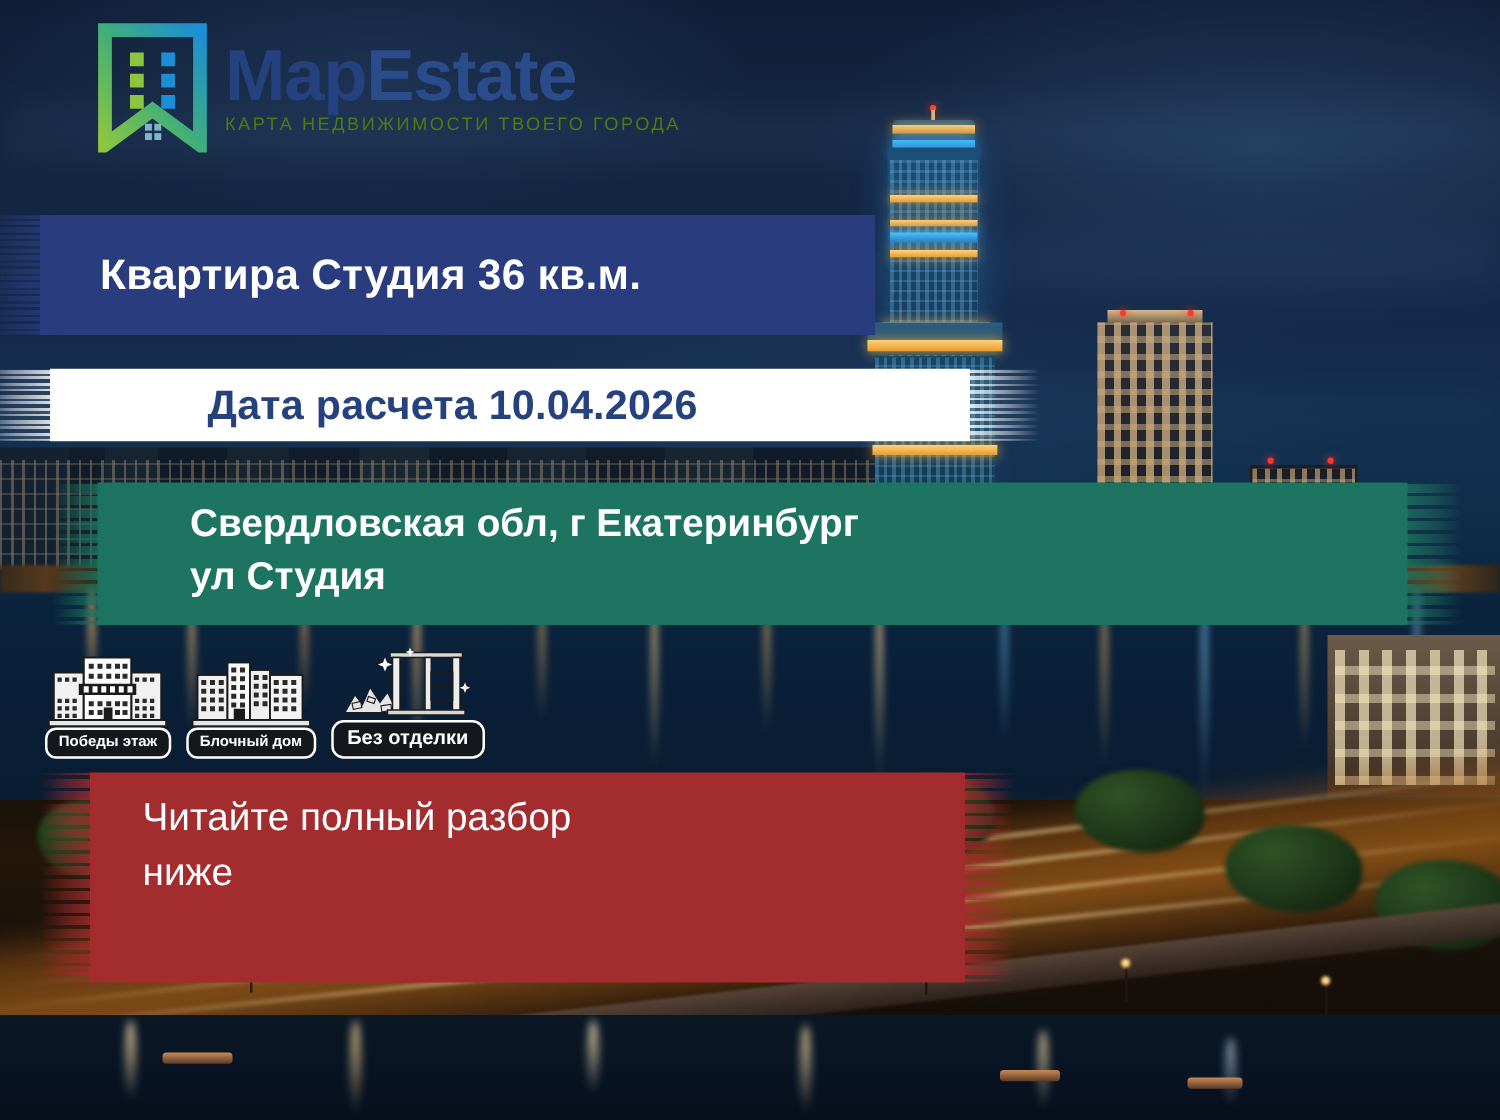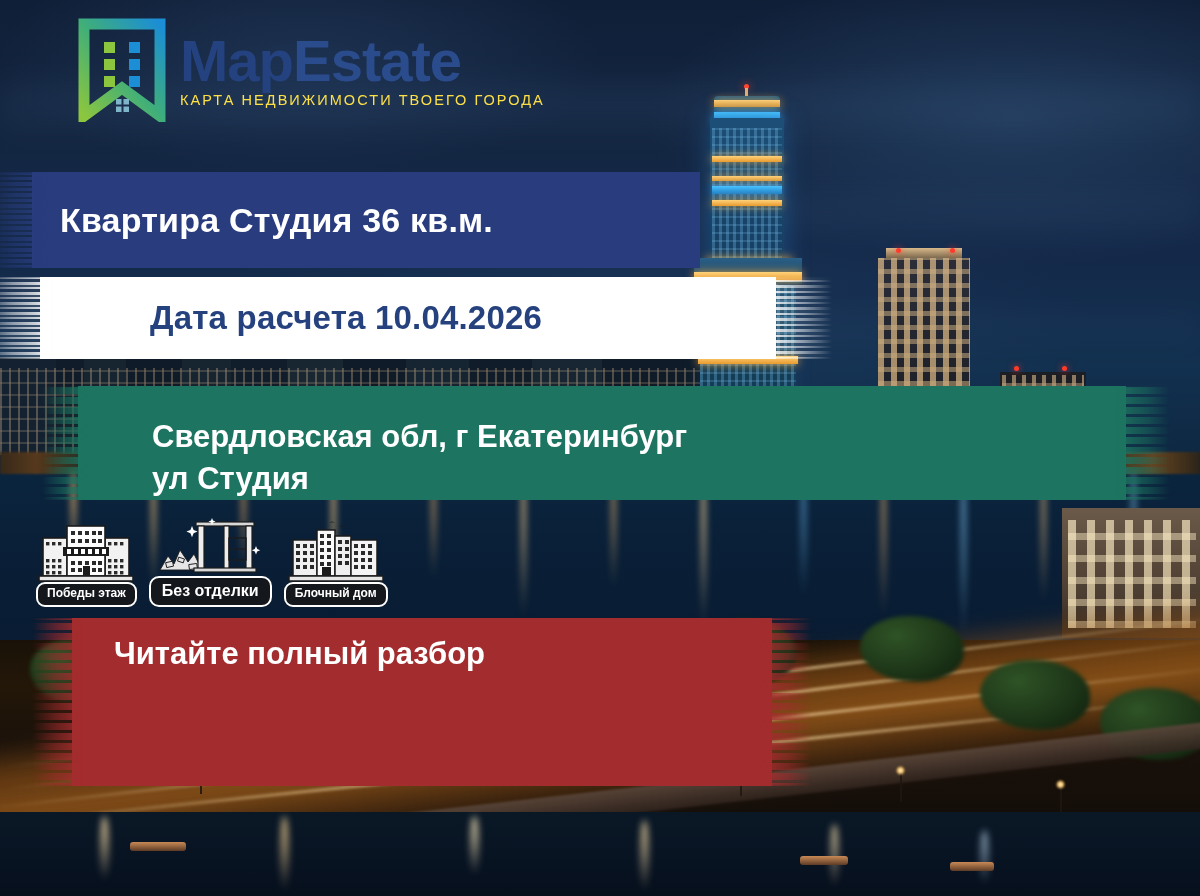--- a/index.html
+++ b/index.html
@@ -189,21 +189,21 @@
   
   .logo { position:absolute; left:30px; top:18px; display:flex; align-items:center; gap:14px; z-index:40;padding-left:48px; }
   .logo-mark { width:88px; height:104px; flex:0 0 auto; }
   .logo-text { display:flex; flex-direction:column; gap:2px; }
   .logo-word {
     font-size:58px; font-weight:700; letter-spacing:-1px; line-height:1;
     color:#24427f;
   }
   .logo-word .lw-light { color:#2b4c8c; }
   .logo-tagline {
-    font-size:14.5px; letter-spacing:2.05px; color:#fde047; font-weight:400;
+    font-size:14.5px; letter-spacing:2.05px; color:#4d7c0f; font-weight:400;
     white-space:nowrap;
   }
 
   
   .banner { position:absolute; display:flex; align-items:center; z-index:30; }
   .banner-text { position:relative; z-index:2; }
 
   
   .banner::before, .banner::after {
     content:""; position:absolute; top:0; bottom:0; width:62px; z-index:1;
@@ -217,27 +217,28 @@
   }
   .b-blue::before {
     left:-46px; width:62px;
     background:linear-gradient(90deg, rgba(40,60,126,0) 0%, rgba(40,60,126,.55) 45%, rgba(40,60,126,1) 100%);
     -webkit-mask-image:repeating-linear-gradient(0deg, #000 0 3px, rgba(0,0,0,.25) 3px 5px, #000 5px 9px, rgba(0,0,0,.12) 9px 11px);
             mask-image:repeating-linear-gradient(0deg, #000 0 3px, rgba(0,0,0,.25) 3px 5px, #000 5px 9px, rgba(0,0,0,.12) 9px 11px);
     filter:blur(1px);
   }
   .b-blue::after { display:none; }
   .b-blue .banner-text {
-    color:#ffffff; font-size:34px; font-weight:700; margin-left:28px; letter-spacing:.2px;
+    color:#ffffff; font-size:34px; font-weight:700; margin-left:48px; letter-spacing:.2px;
   }
 
   
   .b-white {
-    left:40px; top:277px; width:736px; height:82px;
+    left:40px; top:295px; width:736px; height:58px;
     background:#ffffff;
+    padding-left:16px;
   }
   .b-white::before {
     left:-58px; width:72px;
     background:linear-gradient(90deg, rgba(255,255,255,0) 0%, rgba(255,255,255,.5) 40%, rgba(255,255,255,1) 100%);
     -webkit-mask-image:repeating-linear-gradient(0deg, #000 0 2px, rgba(0,0,0,.2) 2px 4px, #000 4px 7px, rgba(0,0,0,.1) 7px 10px);
             mask-image:repeating-linear-gradient(0deg, #000 0 2px, rgba(0,0,0,.2) 2px 4px, #000 4px 7px, rgba(0,0,0,.1) 7px 10px);
     filter:blur(.8px);
   }
   .b-white::after {
     right:-56px; width:70px;
@@ -246,21 +247,21 @@
             mask-image:repeating-linear-gradient(0deg, #000 0 2px, rgba(0,0,0,.18) 2px 5px, #000 5px 8px, rgba(0,0,0,.1) 8px 11px);
     filter:blur(.9px);
   }
   .b-white .banner-text {
     color:#25417e; font-size:33px; font-weight:700; margin-left:110px; letter-spacing:.2px;
   }
 
   
   .b-green {
     left:78px; top:386px; width:1048px; height:114px;
-    background:#1d7460; align-items:flex-end;
+    background:#1d7460; align-items:flex-start;
   }
   .b-green::before {
     left:-36px; width:48px;
     background:linear-gradient(90deg, rgba(29,116,96,0) 0%, rgba(29,116,96,.55) 45%, rgba(29,116,96,1) 100%);
     -webkit-mask-image:repeating-linear-gradient(0deg, #000 0 3px, rgba(0,0,0,.2) 3px 6px, #000 6px 10px);
             mask-image:repeating-linear-gradient(0deg, #000 0 3px, rgba(0,0,0,.2) 3px 6px, #000 6px 10px);
     filter:blur(1px);
   }
   .b-green::after {
     right:-44px; width:56px;
@@ -287,21 +288,21 @@
     filter:blur(1.1px);
   }
   .b-red::after {
     right:-40px; width:52px;
     background:linear-gradient(270deg, rgba(163,44,46,0) 0%, rgba(163,44,46,.5) 42%, rgba(163,44,46,1) 100%);
     -webkit-mask-image:repeating-linear-gradient(0deg, #000 0 3px, rgba(0,0,0,.2) 3px 6px, #000 6px 10px);
             mask-image:repeating-linear-gradient(0deg, #000 0 3px, rgba(0,0,0,.2) 3px 6px, #000 6px 10px);
     filter:blur(1.1px);
   }
   .b-red .banner-text {
-    color:#ffffff; font-size:31px; font-weight:700; line-height:1.42;
+    color:#ffffff; font-size:31px; font-weight:400; line-height:1.42;
     margin-left:42px; margin-top:14px;
   }
 
   
   .features {
     position:absolute; left:36px; top:512px; z-index:35;
     display:flex; align-items:flex-end; gap:12px;
   }
   .feature { display:flex; flex-direction:column; align-items:center; }
   .feature-icon { width:98px; height:66px; }
@@ -550,52 +551,20 @@
             <rect x="55" y="50" width="4" height="4"></rect>
               <rect x="61" y="50" width="4" height="4"></rect>
           </g>
           <rect x="46" y="48" width="7" height="10" fill="#1b1b1b"></rect>
         </svg>
       </div>
       <div class="feature-pill">Победы этаж</div>
     </div>
 
     <div class="feature">
-      <div class="feature-icon wide">
-        <svg viewBox="0 0 108 66" width="108" height="66" aria-hidden="true">
-
-          <g fill="#e6e6e6" stroke="#1c1c1c" stroke-width="0.9">
-            <path d="M4 58 L12 44 L18 52 L24 38 L32 50 L38 42 L46 58 Z"></path>
-            <rect x="10" y="50" width="7" height="5" transform="rotate(-12 13 52)"></rect>
-            <rect x="22" y="46" width="6" height="4" transform="rotate(18 25 48)"></rect>
-            <rect x="33" y="52" width="8" height="5" transform="rotate(-8 37 54)"></rect>
-          </g>
-
-          <rect x="40" y="10" width="58" height="4" fill="#d8d8d8" stroke="#1c1c1c" stroke-width="1.2"></rect>
-
-          <rect x="42" y="14" width="6" height="44" fill="#ededed" stroke="#1c1c1c" stroke-width="1.2"></rect>
-          <rect x="68" y="14" width="5" height="44" fill="#ededed" stroke="#1c1c1c" stroke-width="1.2"></rect>
-          <rect x="90" y="14" width="6" height="44" fill="#ededed" stroke="#1c1c1c" stroke-width="1.2"></rect>
-
-          <rect x="73" y="26" width="17" height="22" fill="none" stroke="#1c1c1c" stroke-width="1.4"></rect>
-          <line x1="73" y1="37" x2="90" y2="37" stroke="#1c1c1c" stroke-width="1.2"></line>
-
-          <rect x="38" y="56" width="62" height="4" fill="#d8d8d8" stroke="#1c1c1c" stroke-width="1.2"></rect>
-
-          <g fill="#ffffff">
-            <path d="M36 14 l1.6 4 4 1.6 -4 1.6 -1.6 4 -1.6 -4 -4 -1.6 4 -1.6 Z"></path>
-            <path d="M100 34 l1.2 3 3 1.2 -3 1.2 -1.2 3 -1.2 -3 -3 -1.2 3 -1.2 Z"></path>
-            <path d="M56 6 l1 2.6 2.6 1 -2.6 1 -1 2.6 -1 -2.6 -2.6 -1 2.6 -1 Z"></path>
-          </g>
-        </svg>
-      </div>
-      <div class="feature-pill big">Без отделки</div>
-    </div>
-
-    <div class="feature">
       <div class="feature-icon">
         <svg viewBox="0 0 98 66" width="98" height="66" aria-hidden="true">
           <g stroke="#1b1b1b" stroke-width="1.5">
             <rect x="6" y="22" width="24" height="36" fill="#f0f0f0"></rect>
             <rect x="30" y="12" width="18" height="46" fill="#fafafa"></rect>
             <rect x="48" y="18" width="16" height="40" fill="#efefef"></rect>
             <rect x="64" y="22" width="26" height="36" fill="#f4f4f4"></rect>
             <rect x="2" y="58" width="94" height="5" fill="#e6e6e6"></rect>
           </g>
           <g fill="#2a2a2a">
@@ -646,21 +615,54 @@
               <rect x="81" y="47" width="4" height="4"></rect>
           </g>
           <rect x="35" y="49" width="9" height="9" fill="#1b1b1b"></rect>
 
           <path d="M42 5 q3 -3 6 0 q-3 -1.5 -6 0" fill="#1b1b1b"></path>
           <path d="M52 9 q2.5 -2.5 5 0 q-2.5 -1.2 -5 0" fill="#1b1b1b"></path>
         </svg>
       </div>
       <div class="feature-pill">Блочный дом</div>
     </div>
+
+    <div class="feature">
+      <div class="feature-icon wide">
+        <svg viewBox="0 0 108 66" width="108" height="66" aria-hidden="true">
+
+          <g fill="#e6e6e6" stroke="#1c1c1c" stroke-width="0.9">
+            <path d="M4 58 L12 44 L18 52 L24 38 L32 50 L38 42 L46 58 Z"></path>
+            <rect x="10" y="50" width="7" height="5" transform="rotate(-12 13 52)"></rect>
+            <rect x="22" y="46" width="6" height="4" transform="rotate(18 25 48)"></rect>
+            <rect x="33" y="52" width="8" height="5" transform="rotate(-8 37 54)"></rect>
+          </g>
+
+          <rect x="40" y="10" width="58" height="4" fill="#d8d8d8" stroke="#1c1c1c" stroke-width="1.2"></rect>
+
+          <rect x="42" y="14" width="6" height="44" fill="#ededed" stroke="#1c1c1c" stroke-width="1.2"></rect>
+          <rect x="68" y="14" width="5" height="44" fill="#ededed" stroke="#1c1c1c" stroke-width="1.2"></rect>
+          <rect x="90" y="14" width="6" height="44" fill="#ededed" stroke="#1c1c1c" stroke-width="1.2"></rect>
+
+          <rect x="73" y="26" width="17" height="22" fill="none" stroke="#1c1c1c" stroke-width="1.4"></rect>
+          <line x1="73" y1="37" x2="90" y2="37" stroke="#1c1c1c" stroke-width="1.2"></line>
+
+          <rect x="38" y="56" width="62" height="4" fill="#d8d8d8" stroke="#1c1c1c" stroke-width="1.2"></rect>
+
+          <g fill="#ffffff">
+            <path d="M36 14 l1.6 4 4 1.6 -4 1.6 -1.6 4 -1.6 -4 -4 -1.6 4 -1.6 Z"></path>
+            <path d="M100 34 l1.2 3 3 1.2 -3 1.2 -1.2 3 -1.2 -3 -3 -1.2 3 -1.2 Z"></path>
+            <path d="M56 6 l1 2.6 2.6 1 -2.6 1 -1 2.6 -1 -2.6 -2.6 -1 2.6 -1 Z"></path>
+          </g>
+        </svg>
+      </div>
+      <div class="feature-pill big">Без отделки</div>
+    </div>
   </div>
 
   <div class="banner b-red">
     <div class="banner-text">
       <div>Читайте полный разбор</div>
+      <div>ниже</div>
     </div>
   </div>
 
 </div>
 
 </body></html>

